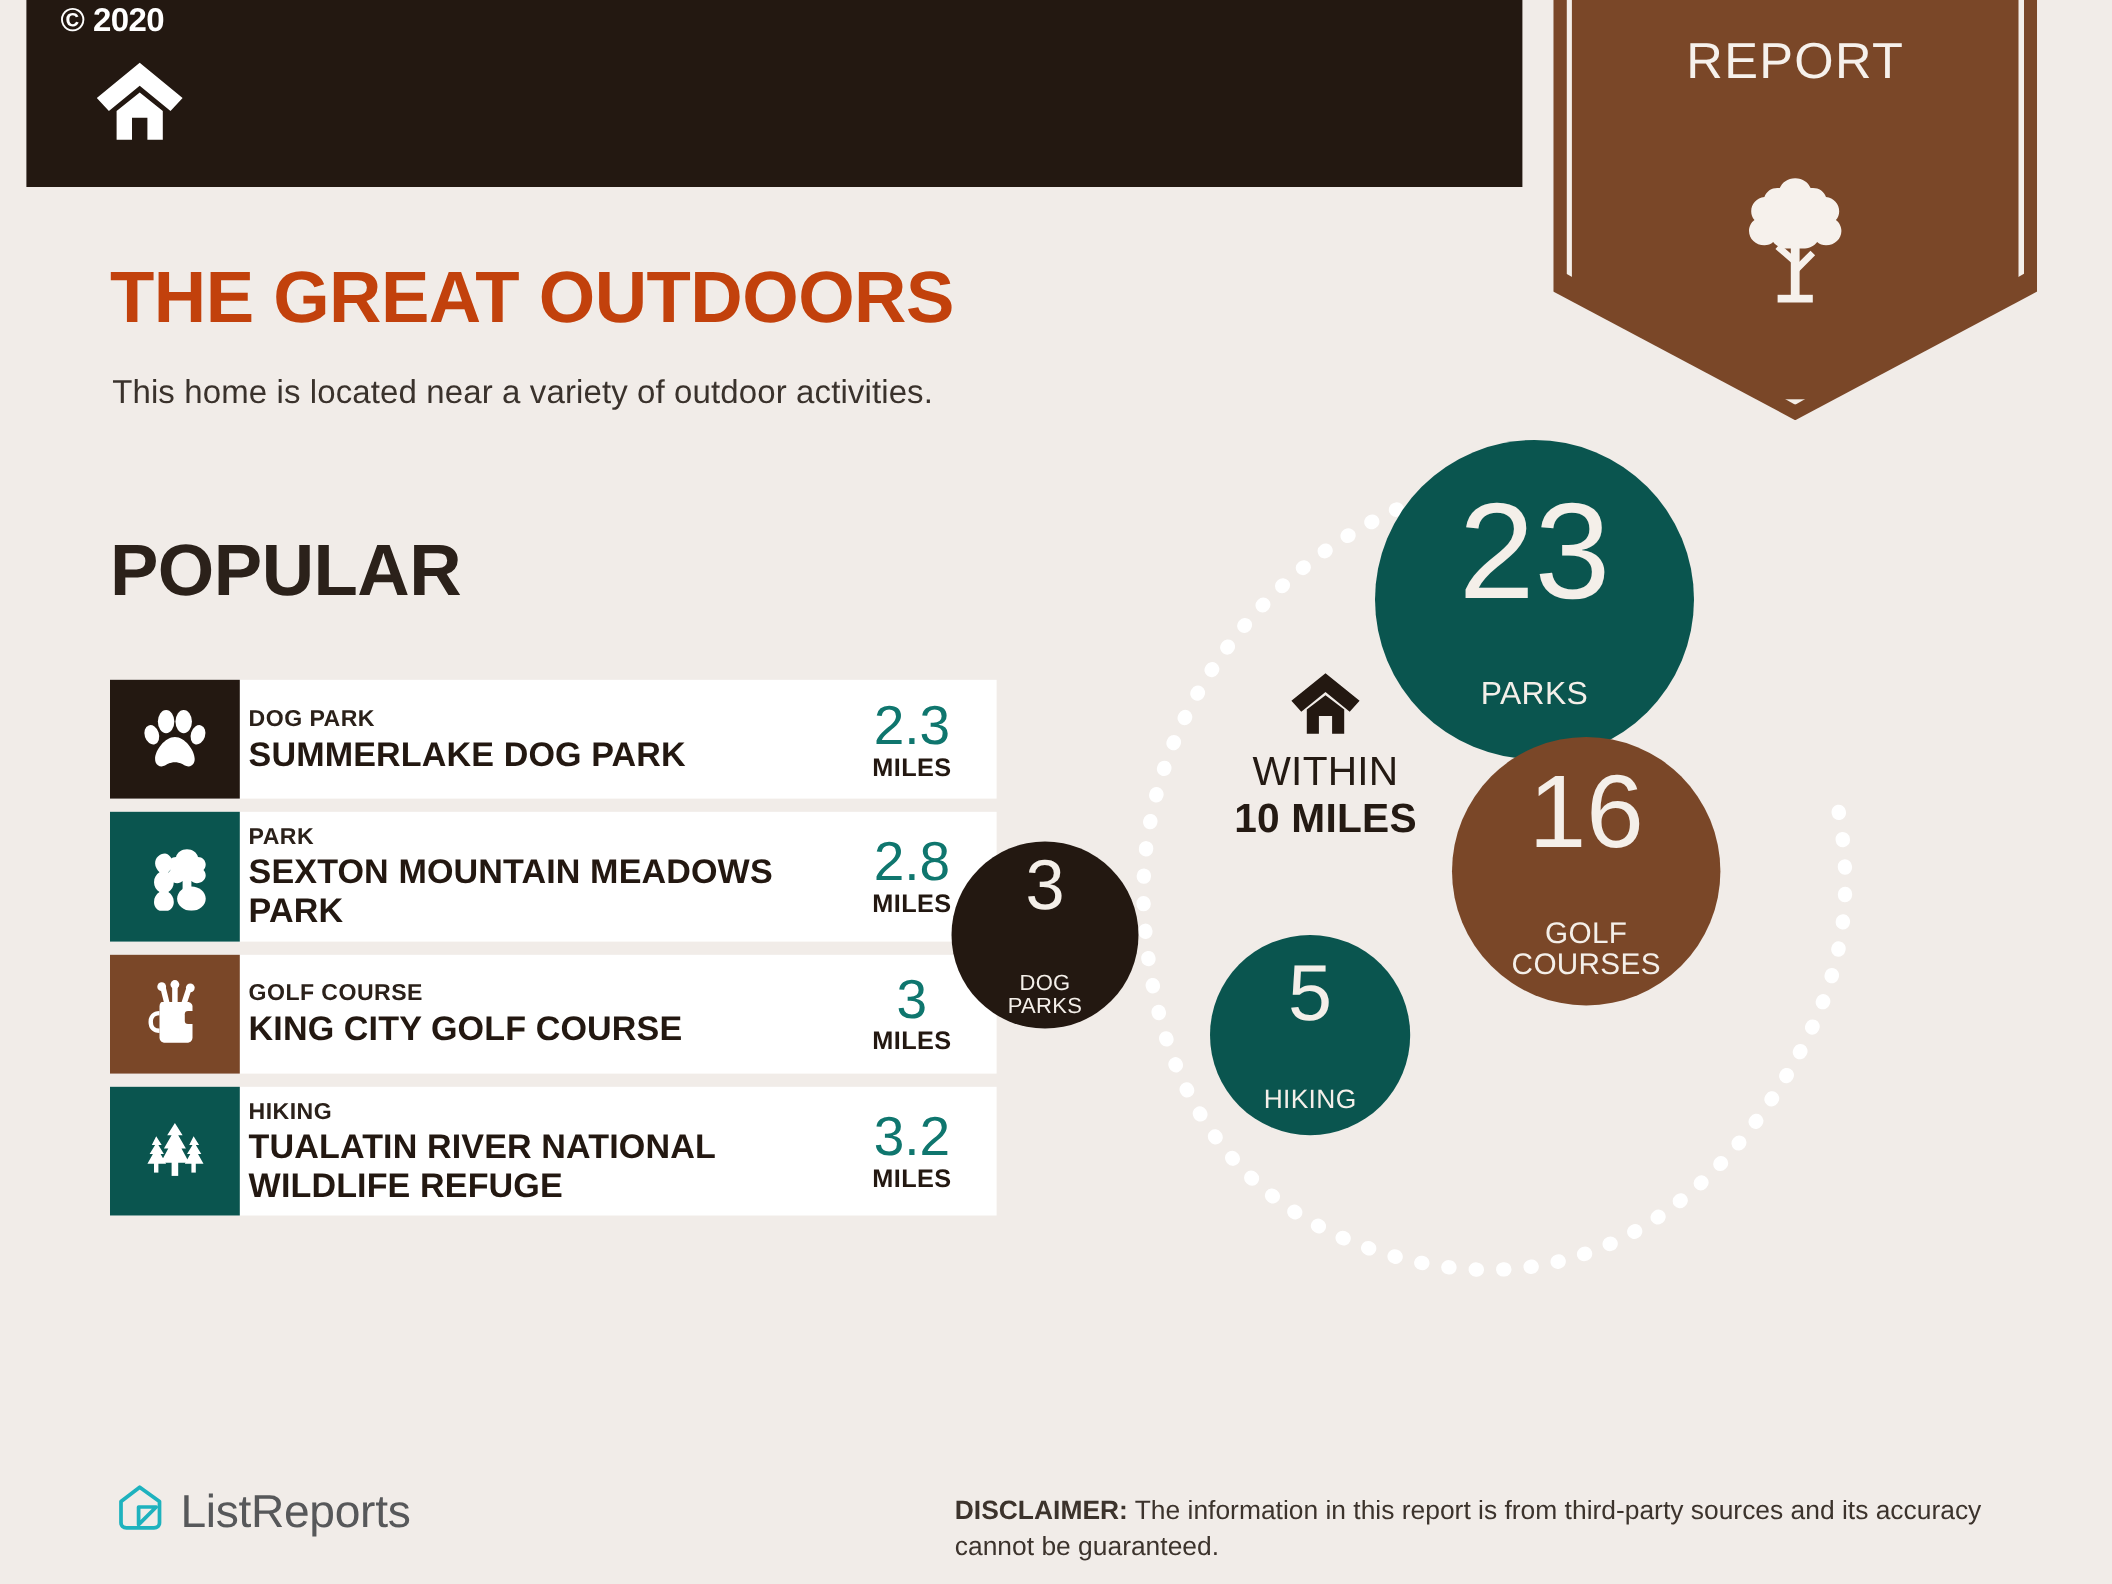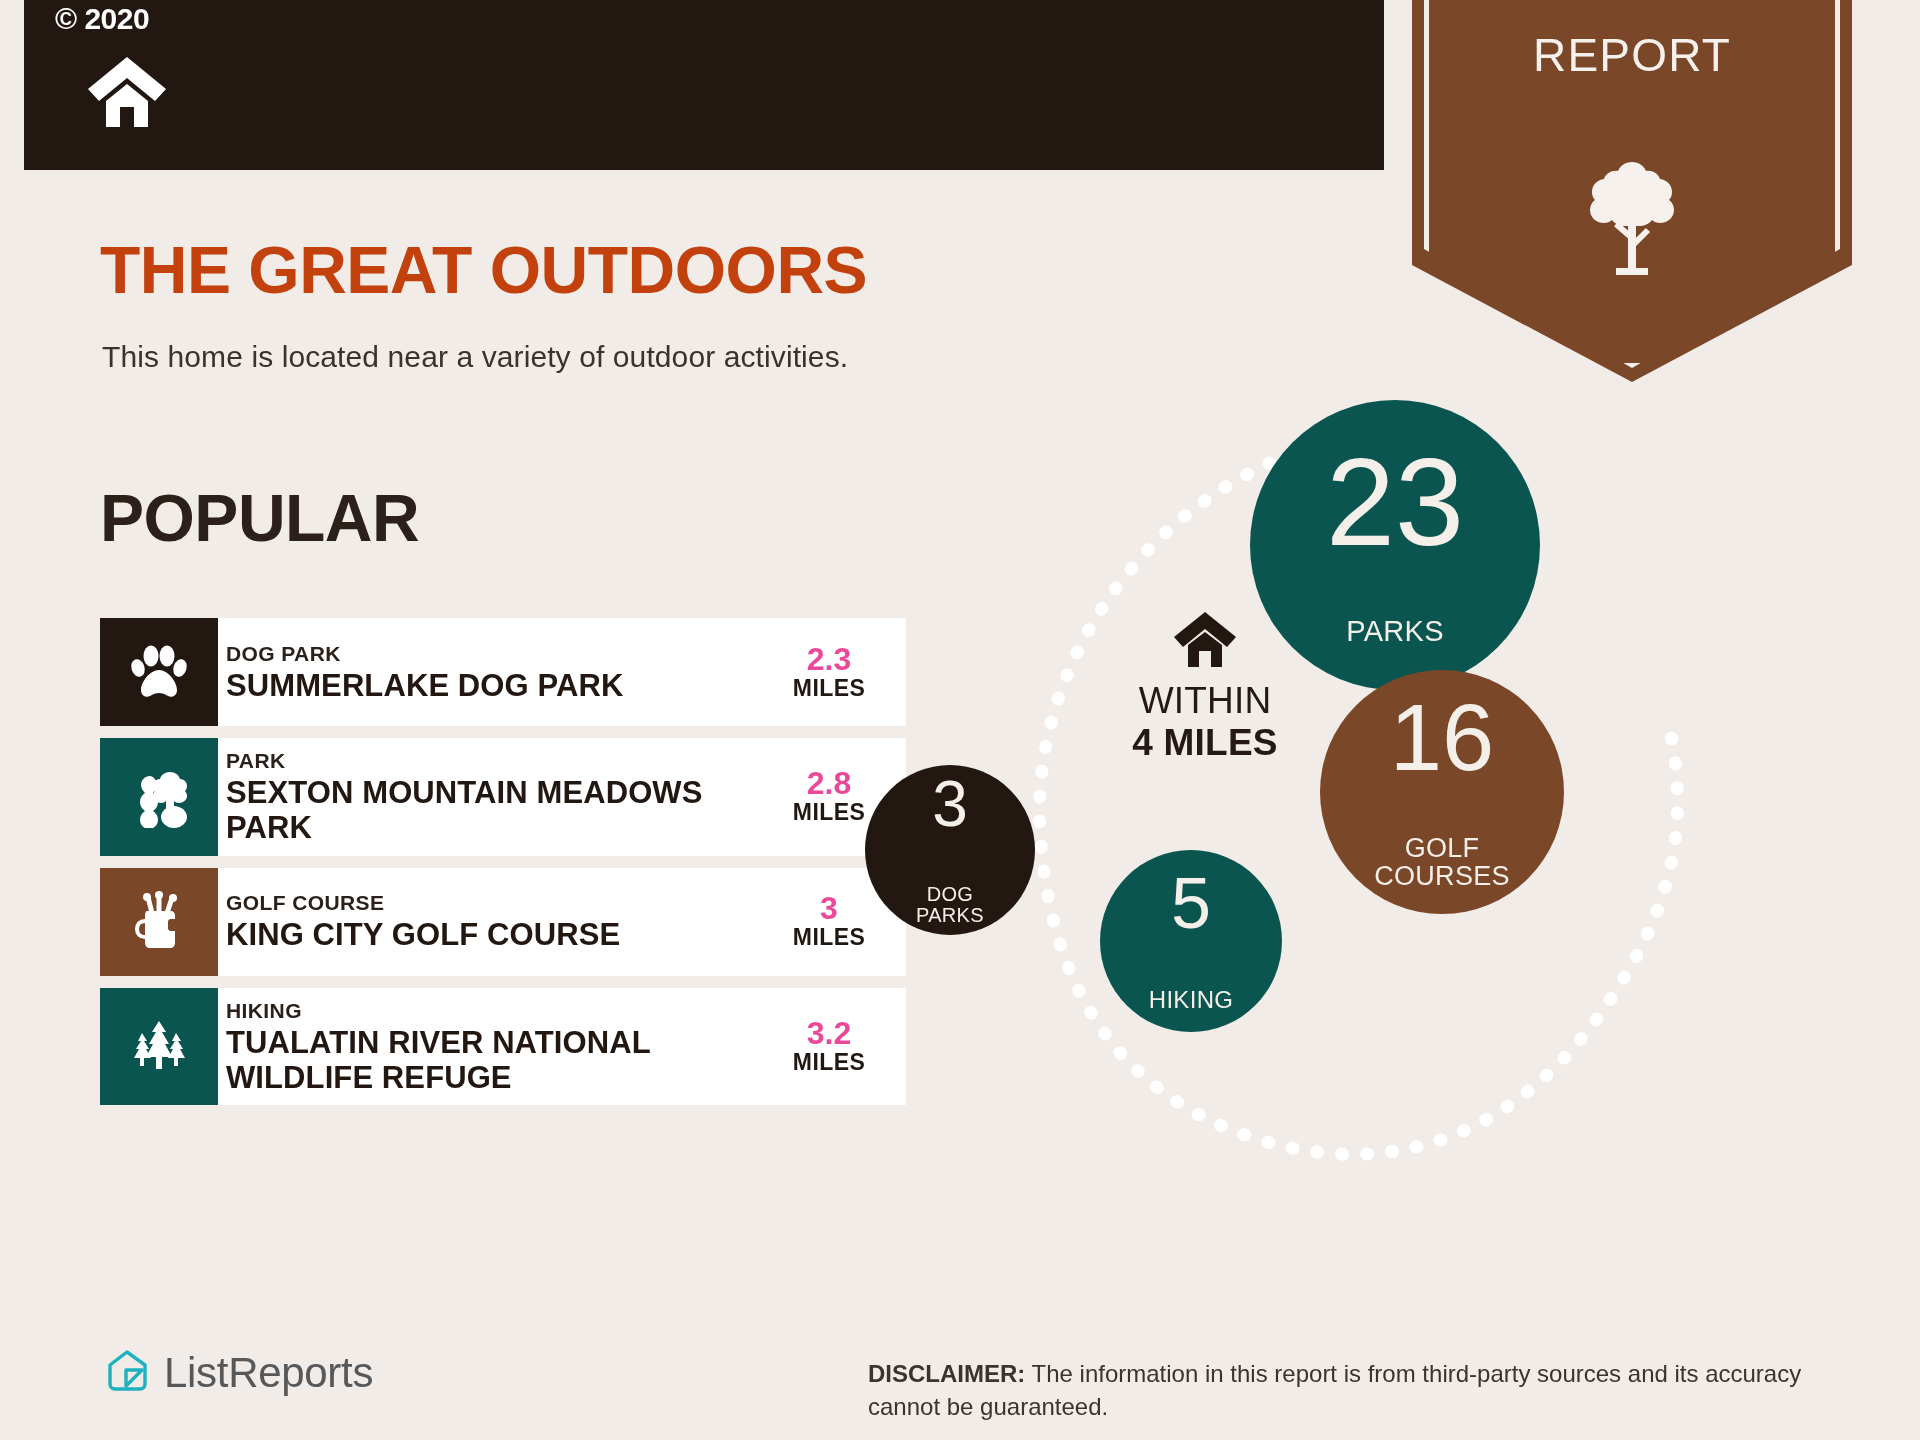--- a/index.html
+++ b/index.html
@@ -172,23 +172,23 @@
     color: #231811;
     letter-spacing: 0.1px;
     line-height: 1.12;
   }
   .poi-dist {
     flex: 0 0 118px;
     text-align: center;
     padding-right: 14px;
   }
   .poi-dist-num {
-    font-size: 32px;
-    font-weight: bold;
-    color: #ec4899;
+    font-size: 50px;
+    font-weight: normal;
+    color: #0f766e;
     line-height: 1.0;
   }
   .poi-dist-unit {
     font-size: 23px;
     font-weight: bold;
     color: #231811;
     letter-spacing: 0.4px;
   }
 
   
@@ -457,21 +457,21 @@
   </div>
 
   <div class="center-marker">
     <span>
       <svg viewBox="0 0 66 60" xmlns="http://www.w3.org/2000/svg">
         <path d="M33 2 L64 27 L55 37 L33 19 L11 37 L2 27 Z" fill="#231811"></path>
         <path d="M16 35 L33 22 L50 35 L50 57 L39 57 L39 41 L27 41 L27 57 L16 57 Z" fill="#231811"></path>
       </svg>
     </span>
     <div class="line1">WITHIN</div>
-    <div class="line2">4 MILES</div>
+    <div class="line2">10 MILES</div>
   </div>
 
 </div>
 
 <div class="logo">
   <span>
     <svg viewBox="0 0 46 46" xmlns="http://www.w3.org/2000/svg">
       <path d="M23 4 L41 17 L41 36 C41 39 39 41 36 41 L11 41 C8 41 6 39 6 36 L6 17 Z" fill="none" stroke="#1eb2be" stroke-width="3.4" stroke-linejoin="round"></path>
       <path d="M22 22 L38 22 L22 38 Z" fill="none" stroke="#1eb2be" stroke-width="3.4" stroke-linejoin="round"></path>
     </svg>

